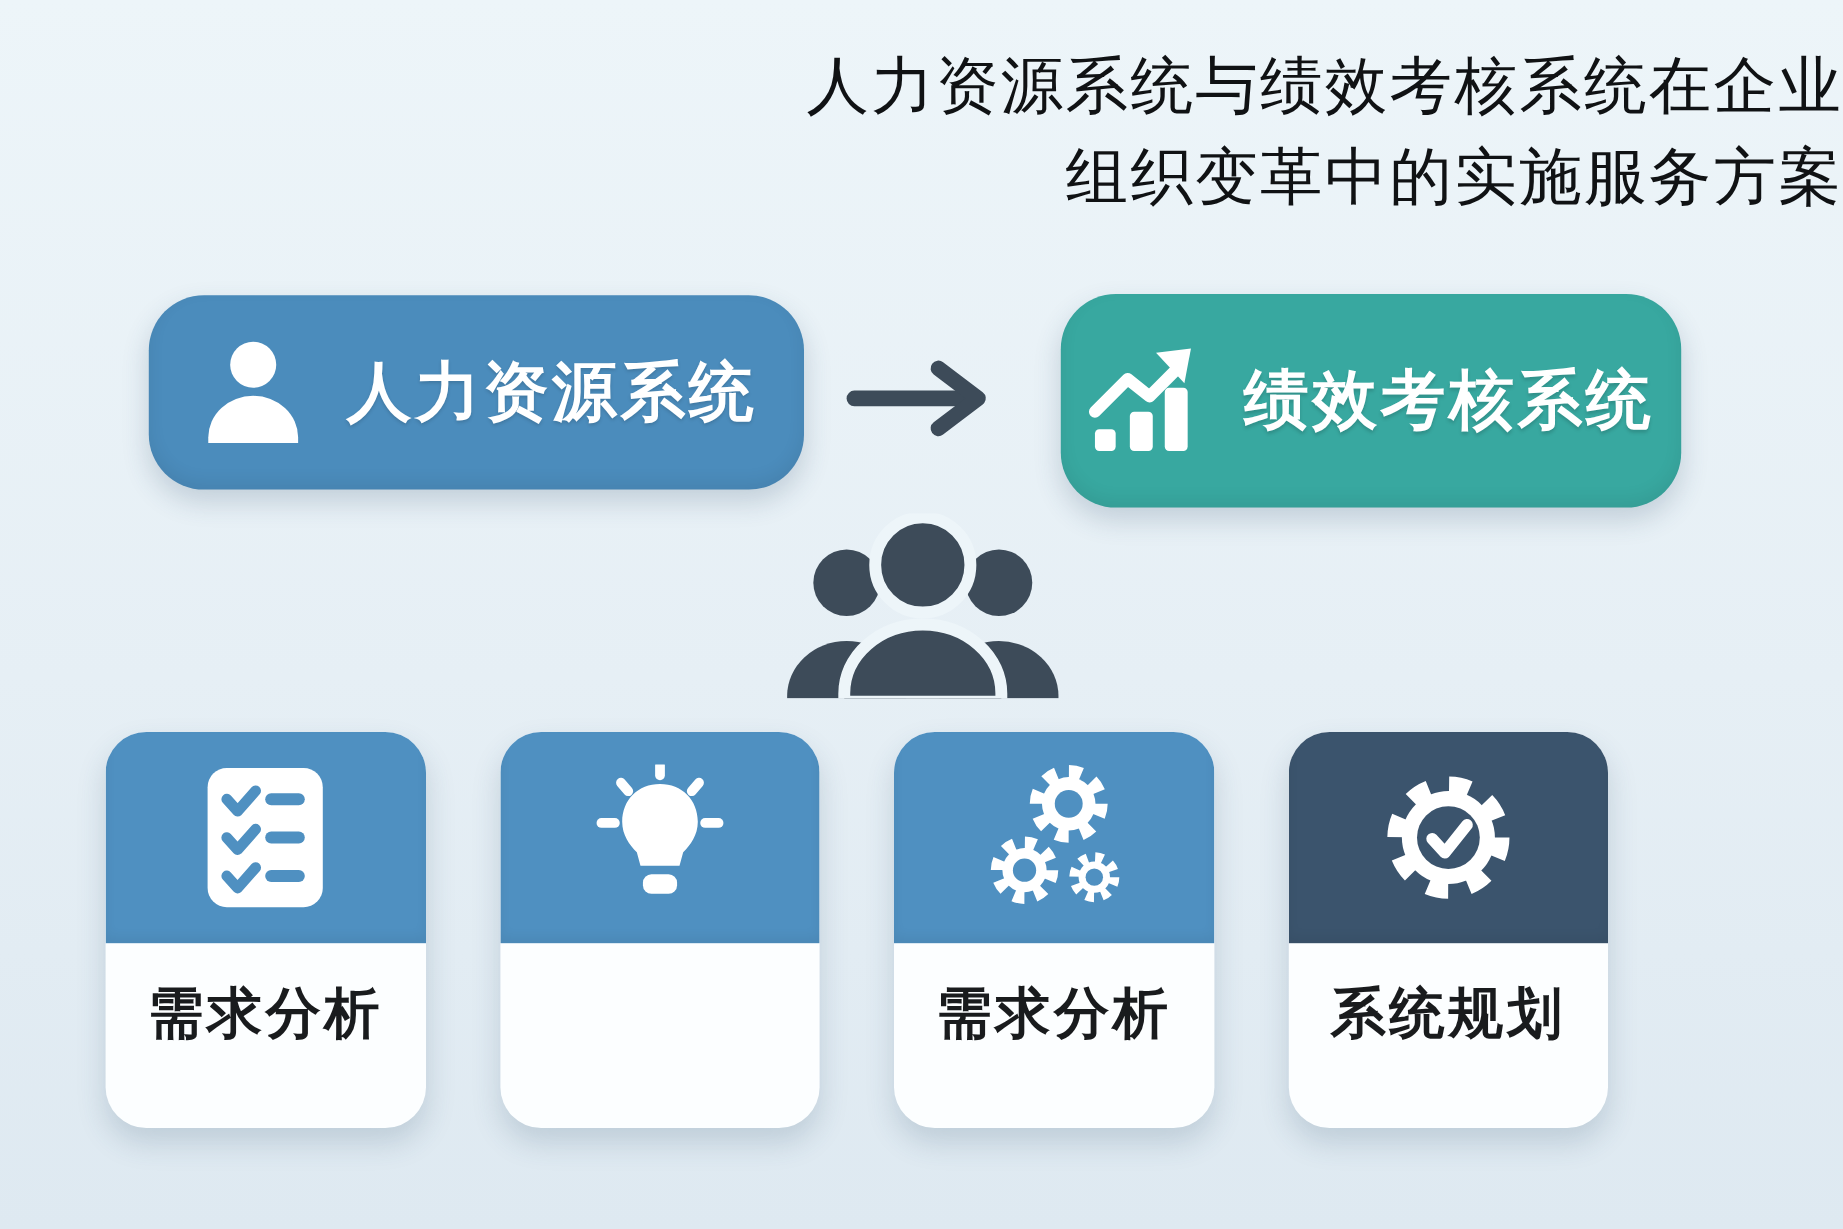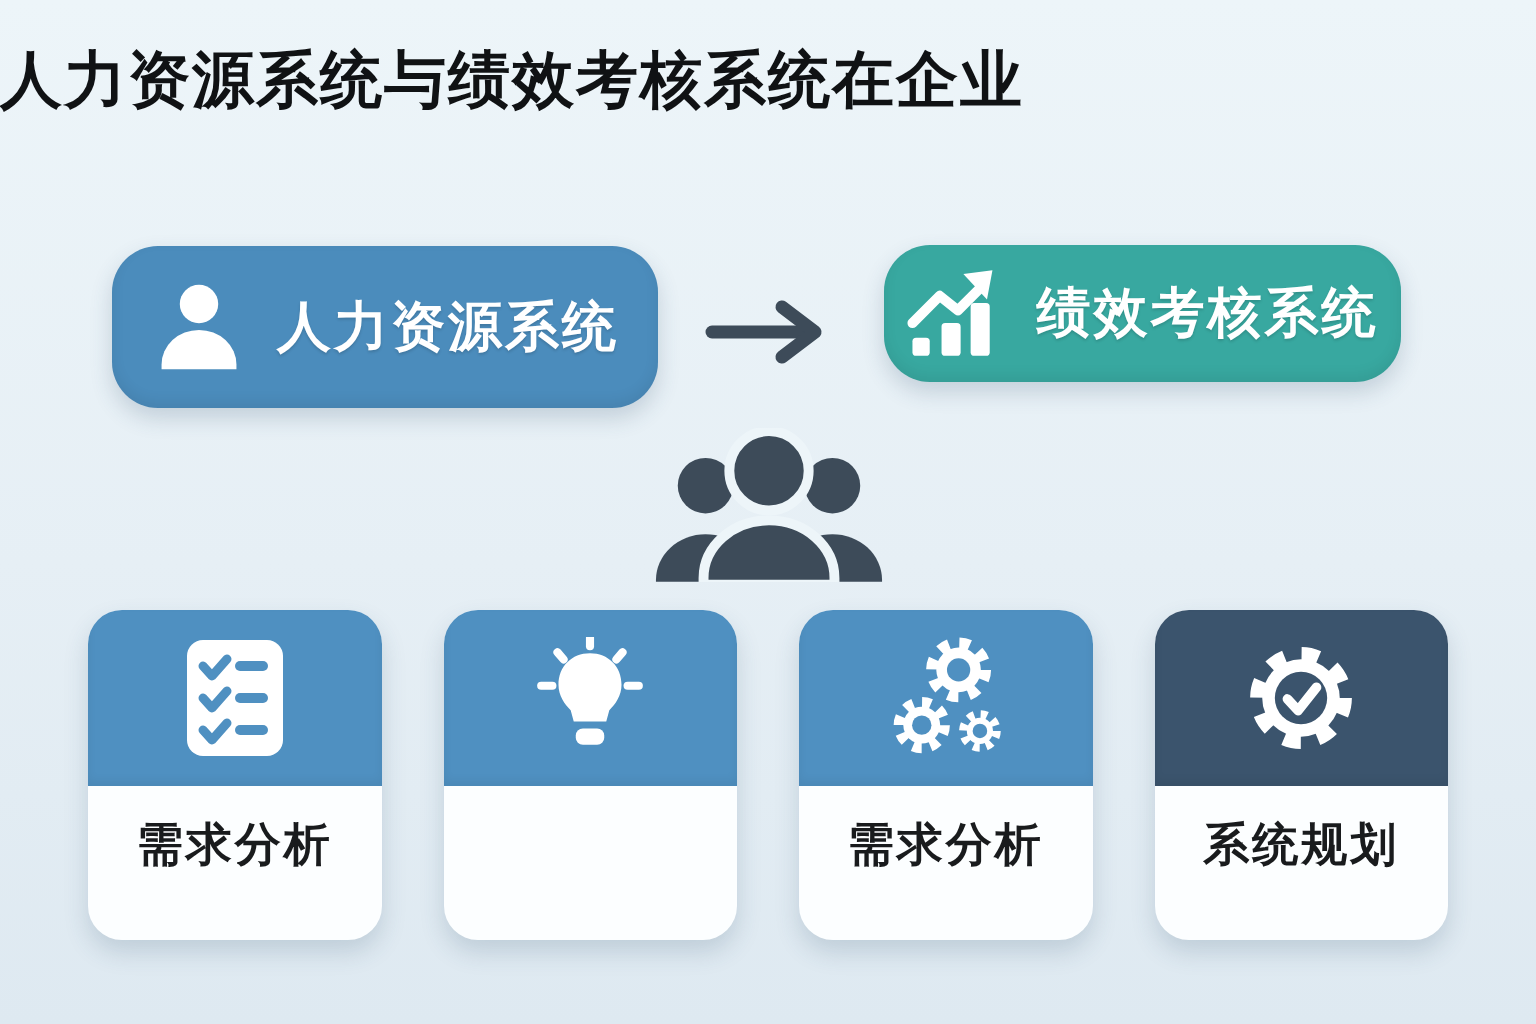--- a/index.html
+++ b/index.html
@@ -6,36 +6,36 @@
   body{
     font-family:"Liberation Sans","DejaVu Sans",sans-serif;
     background:#dfe9f1;
   }
   .canvas{
     position:relative;width:1536px;height:1024px;overflow:hidden;
     background:linear-gradient(180deg,var(--bg_top,#edf5f9) 0%,#e6eff5 55%,var(--bg_bottom,#dee9f1) 100%);
   }
   .title{
     position:absolute;top:34px;left:0;width:100%;
-    text-align:left;font-size:62px;line-height:1.47;font-weight:700;
+    text-align:right;font-size:52px;line-height:1.47;font-weight:400;
     color:var(--title_ink,#101214);letter-spacing:2px;
   }
   .pill{
     position:absolute;display:flex;align-items:center;justify-content:center;
     gap:30px;border-radius:46px;
     box-shadow:0 10px 22px rgba(45,75,105,.20), inset 0 -6px 14px rgba(0,0,0,.07);
   }
-  .pill-hr{left:112px;top:246px;width:546px;height:162px;background:var(--primary_blue,#4b8cbc);}
-  .pill-perf{left:884px;top:245px;width:517px;height:137px;background:var(--teal,#38a8a0);}
+  .pill-hr{left:124px;top:246px;width:546px;height:162px;background:var(--primary_blue,#4b8cbc);}
+  .pill-perf{left:884px;top:245px;width:517px;height:178px;background:var(--teal,#38a8a0);}
   .pill-label{color:#fff;font-size:54px;font-weight:800;letter-spacing:3px;white-space:nowrap;
     text-shadow:0 2px 3px rgba(0,0,0,.15);}
   .flow-arrow{position:absolute;left:702px;top:296px;width:130px;height:72px;}
   .team{position:absolute;left:650px;top:428px;width:238px;height:154px;}
   .cards{
-    position:absolute;left:88px;top:610px;width:1360px;
+    position:absolute;left:88px;top:610px;width:1252px;
     display:flex;gap:62px;
   }
   .card{
     width:310px;height:330px;border-radius:34px;overflow:hidden;
     background:var(--card_white,#fcfeff);
     box-shadow:0 12px 24px rgba(45,75,105,.18);
     display:flex;flex-direction:column;
   }
   .card-top{
     height:176px;flex:0 0 176px;display:flex;align-items:center;justify-content:center;
@@ -49,20 +49,21 @@
   .pill-icon{flex:0 0 auto;}
   svg{display:block;}
 </style>
 </head>
 <body>
 
 <div class="canvas">
 
   <div class="title">
     <div>人力资源系统与绩效考核系统在企业</div>
+    <div>组织变革中的实施服务方案</div>
   </div>
 
   <div class="pill pill-hr" style="background: rgb(75, 140, 188);">
     <svg class="pill-icon" width="96" height="96" viewBox="0 0 100 100">
       <circle cx="50" cy="26" r="20" fill="#ffffff"></circle>
       <path d="M11 94 v-5 a39 36 0 0 1 78 0 v5 z" fill="#ffffff"></path>
     </svg>
     <span class="pill-label">人力资源系统</span>
   </div>
 

